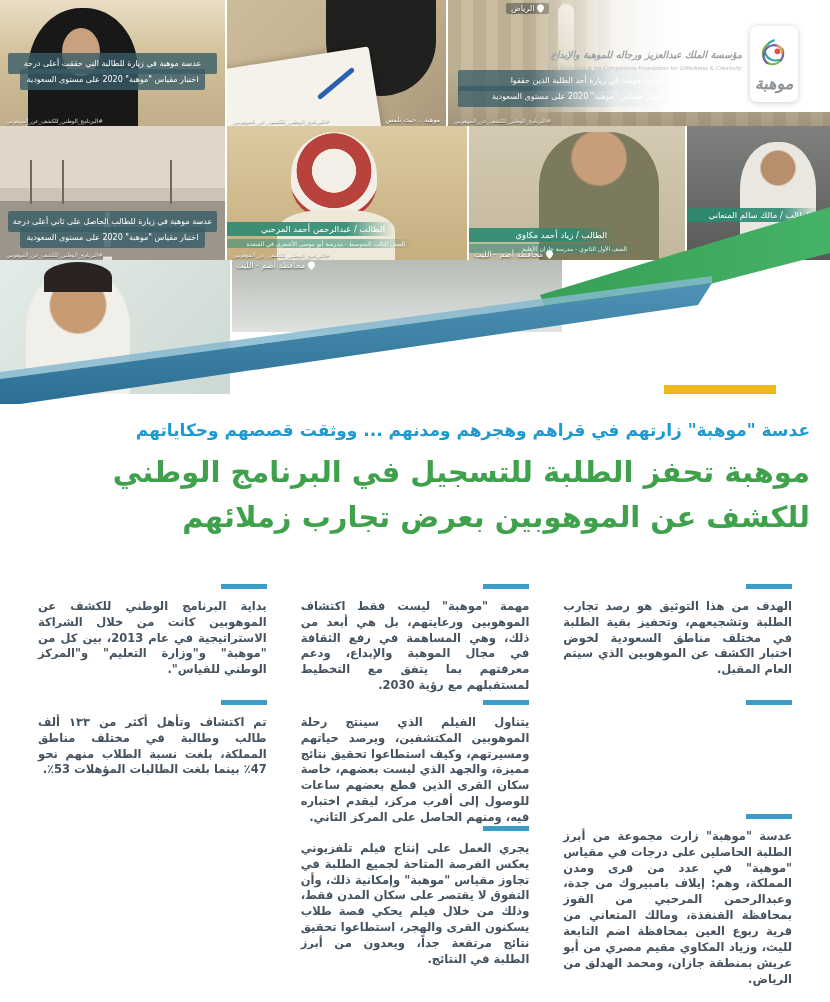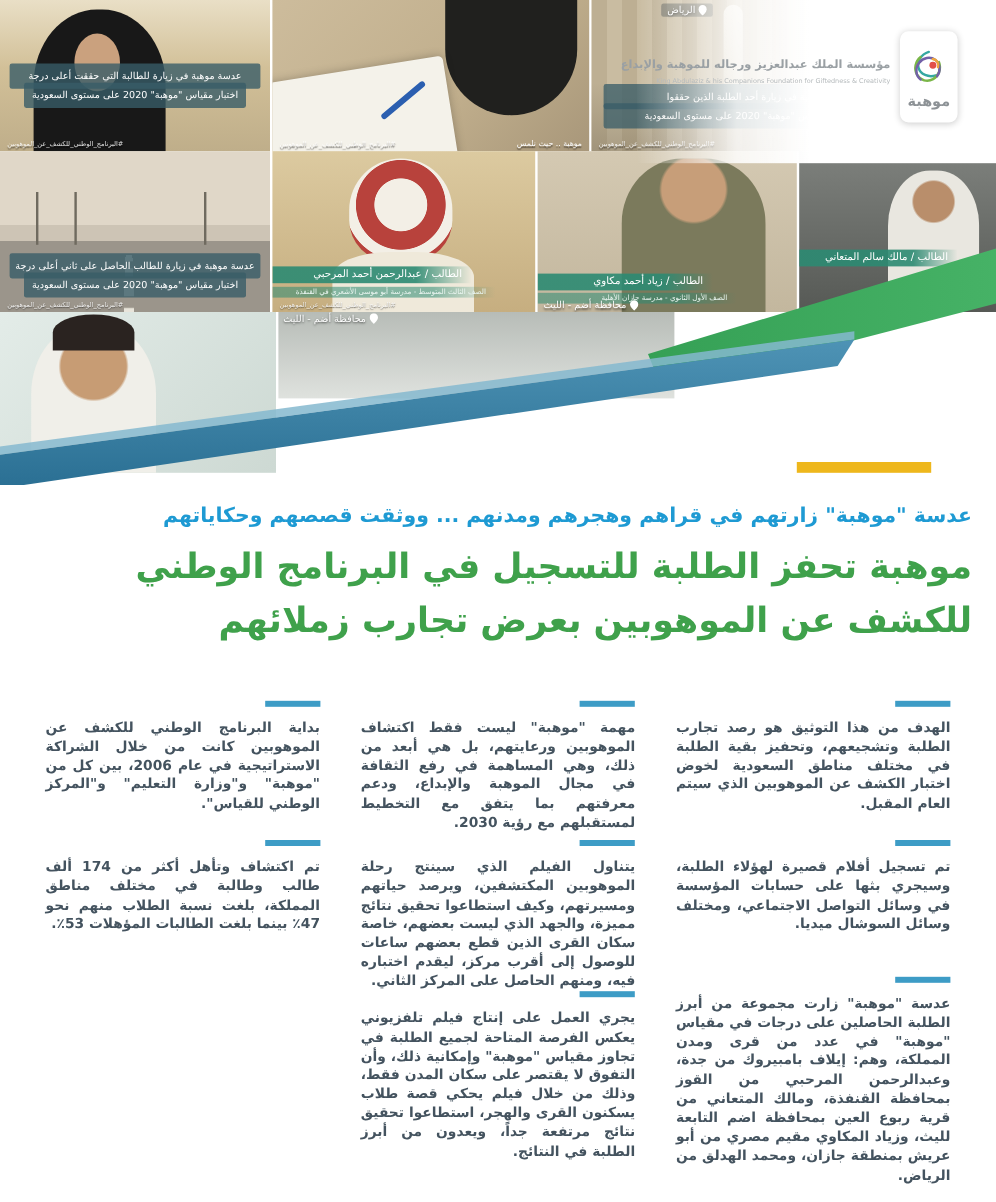--- a/index.html
+++ b/index.html
@@ -18,41 +18,41 @@
   .row2 { height:134px; margin-top:0; }
   .row3 { height:144px; position:relative; }
   .cell { position:relative; overflow:hidden; flex:0 0 auto; }
 
   .cell-girl { width:225px; background:linear-gradient(180deg,#e9dfc6 0%,#d2c098 45%,#bfae8a 100%); }
   .cell-girl .fig-dark { position:absolute; left:28px; top:8px; width:110px; height:130px;
      background:#181818; border-radius:48% 48% 6px 6px; }
   .cell-girl .fig-face { position:absolute; left:62px; top:28px; width:38px; height:48px;
      background:#caa17e; border-radius:50%; }
 
-  .cell-writing { width:264px; background:linear-gradient(135deg,#cdbc9c 0%,#c0ae8c 60%,#a8977a 100%); }
+  .cell-writing { width:219px; background:linear-gradient(135deg,#cdbc9c 0%,#c0ae8c 60%,#a8977a 100%); }
   .cell-writing .paper { position:absolute; left:-20px; bottom:-28px; width:170px; height:95px;
      background:#f4f2ea; transform:rotate(-9deg); border-radius:4px; box-shadow:0 0 8px rgba(0,0,0,.25); }
   .cell-writing .fig-dark { position:absolute; right:10px; top:-14px; width:110px; height:110px;
      background:#20201e; border-radius:0 0 50% 50%; }
   .cell-writing .pen { position:absolute; left:86px; bottom:40px; width:46px; height:5px;
      background:#2b5fb0; transform:rotate(-40deg); border-radius:3px; }
 
   .cell-riyadh { flex:1 1 auto; background:
      linear-gradient(180deg, rgba(120,105,80,0) 55%, rgba(95,85,65,.30) 100%),
      repeating-linear-gradient(90deg,#bdaf93 0 13px,#c9bca1 13px 25px),
      linear-gradient(180deg,#d8cebb,#b4a68c); }
   .cell-riyadh .tower { position:absolute; left:110px; top:4px; width:16px; height:74px;
      background:linear-gradient(180deg,#efeade,#cfc4ab); border-radius:8px 8px 2px 2px; opacity:.9; }
 
   .cell-road { width:225px; background:linear-gradient(180deg,#e0d7c8 0 46%,#cdc4b5 46% 56%,#9b958b 56% 100%); }
   .cell-road .lane { position:absolute; left:104px; top:78px; width:7px; height:56px;
      background:repeating-linear-gradient(180deg,#e8e4da 0 9px,transparent 9px 17px); transform:perspective(60px) rotateX(30deg); }
   .cell-road .pole { position:absolute; top:34px; width:2px; height:44px; background:#6f6a5f; }
 
-  .cell-boy { width:219px; background:linear-gradient(180deg,#dcca a0,#c6ae80); background:linear-gradient(180deg,#dccaa0,#c6ae80); }
+  .cell-boy { width:240px; background:linear-gradient(180deg,#dcca a0,#c6ae80); background:linear-gradient(180deg,#dccaa0,#c6ae80); }
   .cell-boy .shemagh { position:absolute; left:64px; top:6px; width:86px; height:86px;
      background:radial-gradient(circle at 50% 45%, #f3efe6 0 34%, #b8423c 35% 58%, #f3efe6 59% 72%, #b8423c 73%); border-radius:50% 50% 40% 40%; }
   .cell-boy .thobe { position:absolute; left:50px; top:84px; width:118px; height:52px; background:#efe9da; border-radius:40% 40% 0 0; }
 
   .cell-camo { width:216px; background:linear-gradient(180deg,#d4c9b2,#c3b79e); }
   .cell-camo .fig { position:absolute; left:70px; top:6px; width:120px; height:130px;
      background:radial-gradient(circle at 50% 20%, #c79e79 0 22%, #7b7a5c 24%), #7b7a5c; border-radius:42% 42% 0 0; }
 
   .cell-malik { flex:1 1 auto; background:linear-gradient(180deg,#7e817d,#565955); }
   .cell-malik .fig { position:absolute; right:14px; top:16px; width:76px; height:100px;
@@ -96,29 +96,29 @@
   .loc-pill { background:rgba(30,40,45,.4); border-radius:2px; padding:1px 5px; }
   .cell-riyadh .loc { top:3px; left:58px; }
   .cell-camo .loc { bottom:1px; left:5px; }
   .strip-gray .loc { top:1px; left:4px; }
   .tag { position:absolute; bottom:2px; left:6px; color:rgba(255,255,255,.85);
      font-size:5.5px; direction:rtl; white-space:nowrap; text-shadow:0 1px 1px rgba(0,0,0,.5); }
   .tagline { position:absolute; bottom:2px; right:6px; color:#fff; font-size:6.5px;
      direction:rtl; text-shadow:0 1px 1px rgba(0,0,0,.5); }
 
   
-  .brand-overlay { position:absolute; top:0; right:0; width:300px; height:136px;
-     background:linear-gradient(270deg,#ffffff 0 52%, rgba(255,255,255,.85) 72%, rgba(255,255,255,0)); }
+  .brand-overlay { position:absolute; top:0; right:0; width:300px; height:112px;
+     background:linear-gradient(270deg,#ffffff 0 52%, rgba(255,255,255,.85) 72%, rgba(255,255,255,0));font-style:italic; }
   .brand-ar { position:absolute; top:49px; right:88px; font-size:9.5px; font-weight:bold;
      color:#9aa0a4; direction:rtl; white-space:nowrap; }
   .brand-en { position:absolute; top:65px; right:88px; font-size:5.4px; color:#b6bbbd; white-space:nowrap; }
   .logo-card { position:absolute; top:26px; right:32px; width:48px; height:76px; background:#fff;
      border-radius:7px; box-shadow:0 1px 6px rgba(0,0,0,.2);
      display:flex; flex-direction:column; align-items:center; justify-content:center; gap:3px; }
-  .logo-text { font-size:12px; font-weight:bold; color:#8d9296; }
+  .logo-text { font-size:16px; font-weight:bold; color:#8d9296; }
 
   
   .ribbons { position:absolute; left:0; top:195px; width:830px; height:215px; pointer-events:none; }
   .yellow-bar { position:absolute; left:664px; top:385px; width:112px; height:9px; background:#eeb71c; }
 
   
   .kicker { margin-top:16px; padding:0 20px; direction:rtl; text-align:right;
      font-size:17px; font-weight:bold; color:#1e9ad3; }
   .title { margin-top:10px; padding:0 20px 0 87px; direction:rtl; text-align:right;
      font-size:29px; font-weight:bold; color:#3fa14b; line-height:1.55; }
@@ -263,21 +263,20 @@
 
   <div class="body-grid">
 
     <div class="col">
       <div class="para para-1">
         <div class="dash"></div>
         <p>الهدف من هذا التوثيق هو رصد تجارب الطلبة وتشجيعهم، وتحفيز بقية الطلبة في مختلف مناطق السعودية لخوض اختبار الكشف عن الموهوبين الذي سيتم العام المقبل.</p>
       </div>
       <div class="para para-2">
         <div class="dash"></div>
-        <p>تم تسجيل أفلام قصيرة لهؤلاء الطلبة، وسيجري بثها على حسابات المؤسسة في وسائل التواصل الاجتماعي، ومختلف وسائل السوشال ميديا.</p>
       </div>
       <div class="para para-3">
         <div class="dash"></div>
         <p>عدسة "موهبة" زارت مجموعة من أبرز الطلبة الحاصلين على درجات في مقياس "موهبة" في عدد من قرى ومدن المملكة، وهم: إيلاف بامبيروك من جدة، وعبدالرحمن المرحبي من القوز بمحافظة القنفذة، ومالك المتعاني من قرية ربوع العين بمحافظة اضم التابعة لليث، وزياد المكاوي مقيم مصري من أبو عريش بمنطقة جازان، ومحمد الهدلق من الرياض.</p>
       </div>
     </div>
 
     <div class="col">
       <div class="para para-1">
         <div class="dash"></div>
@@ -289,22 +288,22 @@
       </div>
       <div class="para para-3">
         <div class="dash"></div>
         <p>يجري العمل على إنتاج فيلم تلفزيوني يعكس الفرصة المتاحة لجميع الطلبة في تجاوز مقياس "موهبة" وإمكانية ذلك، وأن التفوق لا يقتصر على سكان المدن فقط، وذلك من خلال فيلم يحكي قصة طلاب يسكنون القرى والهجر، استطاعوا تحقيق نتائج مرتفعة جداً، ويعدون من أبرز الطلبة في النتائج.</p>
       </div>
     </div>
 
     <div class="col">
       <div class="para para-1">
         <div class="dash"></div>
-        <p>بداية البرنامج الوطني للكشف عن الموهوبين كانت من خلال الشراكة الاستراتيجية في عام 2006، بين كل من "موهبة" و"وزارة التعليم" و"المركز الوطني للقياس".</p>
+        <p>بداية البرنامج الوطني للكشف عن الموهوبين كانت من خلال الشراكة الاستراتيجية في عام 2013، بين كل من "موهبة" و"وزارة التعليم" و"المركز الوطني للقياس".</p>
       </div>
       <div class="para para-3">
         <div class="dash"></div>
-        <p>تم اكتشاف وتأهل أكثر من 174 ألف طالب وطالبة في مختلف مناطق المملكة، بلغت نسبة الطلاب منهم نحو 47٪ بينما بلغت الطالبات المؤهلات 53٪.</p>
+        <p>تم اكتشاف وتأهل أكثر من ١٣٣ ألف طالب وطالبة في مختلف مناطق المملكة، بلغت نسبة الطلاب منهم نحو 47٪ بينما بلغت الطالبات المؤهلات 53٪.</p>
       </div>
     </div>
 
   </div>
 </div>
 
 </body></html>

